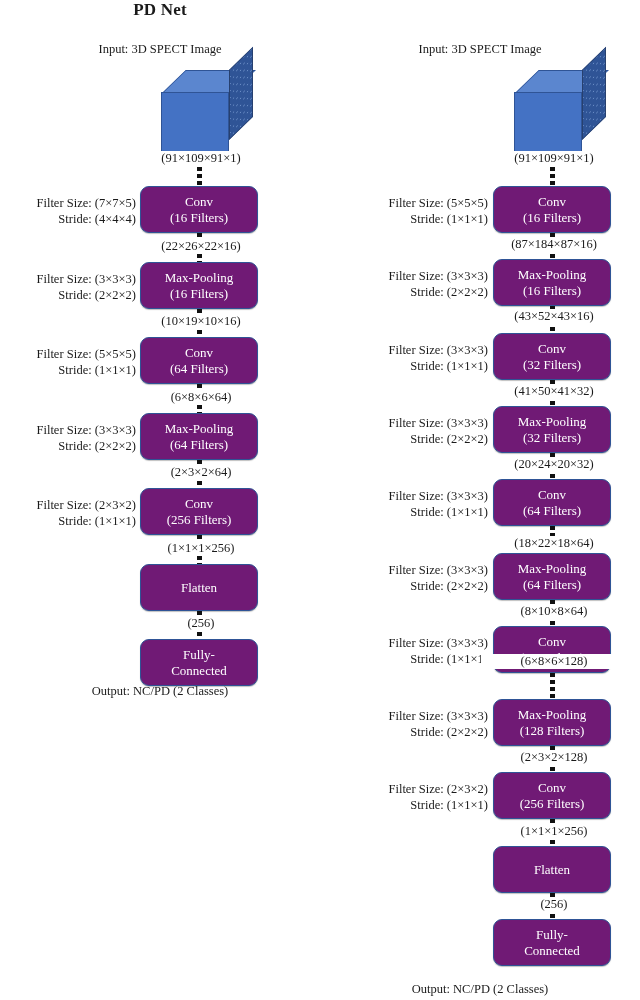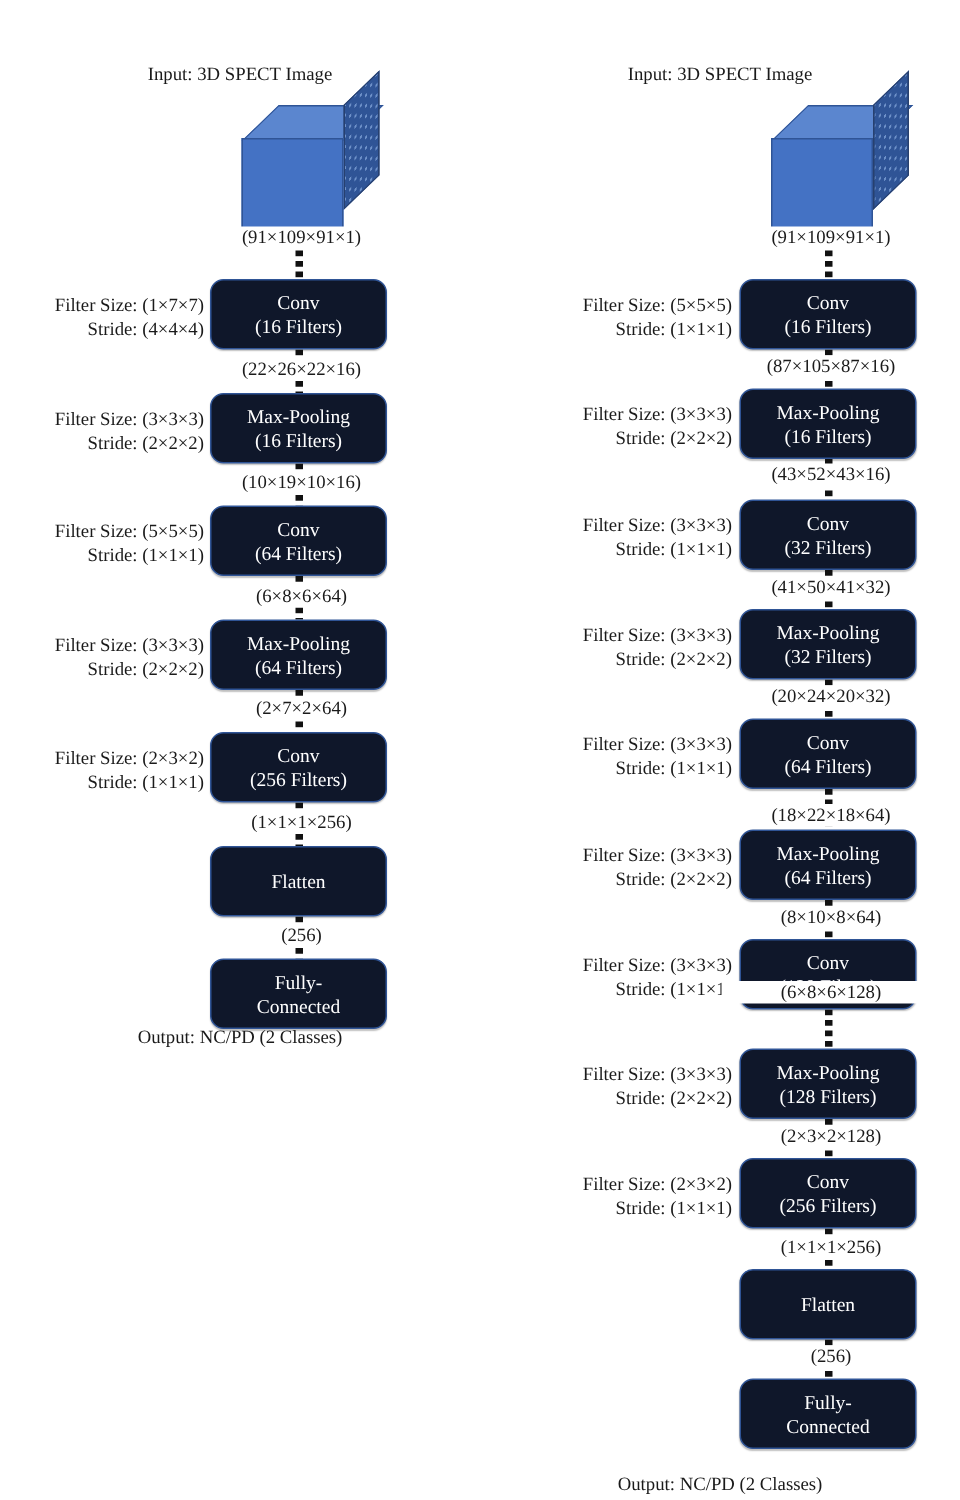--- a/index.html
+++ b/index.html
@@ -87,21 +87,21 @@
       radial-gradient(#6e91c9 0.8px, transparent 0.9px);
     background-size: 7px 7px, 7px 7px;
     background-position: 0 0, 3.5px 3.5px;
     background-color: #2f5496;
   }
 
   
   .layer-box {
     position: absolute;
     box-sizing: border-box;
-    background: #0f172a;
+    background: #701a75;
     border: 1.3px solid #2f5496;
     border-radius: 9px;
     color: #ffffff;
     display: flex;
     flex-direction: column;
     align-items: center;
     justify-content: center;
     font-size: 13px;
     line-height: 1.18;
     text-align: center;
@@ -138,34 +138,35 @@
     font-size: 12.5px;
     white-space: nowrap;
     background: #ffffff;
     padding: 0 2px;
   }
 </style>
 </head>
 <body>
 
 <div class="column" id="col-left">
+    <div class="net-title" style="top: 0px;">PD Net</div>
     <div class="io-caption" style="top: 42px;">Input: 3D SPECT Image</div>
     <div class="cube" style="left: 161px; top: 70px;">
       <div class="face top"></div>
       <div class="face side"></div>
       <div class="face front"></div>
     </div>
     <div class="connector" style="left: 196.5px; top: 160px; height: 26px;"></div>
     <div class="shape-label" style="left: 140px; width: 118px; top: 151px;">(91×109×91×1)</div>
     <div class="layer-box" style="left: 140px; top: 186px; width: 118px; height: 47px;">
       <span class="l1">Conv</span>
       <span class="l2">(16 Filters)</span>
     </div>
     <div class="params" style="right: 184px; top: 195px;">
-      <span>Filter Size: (1×7×7)</span>
+      <span>Filter Size: (7×7×5)</span>
       <span>Stride: (4×4×4)</span>
     </div>
     <div class="connector" style="left: 196.5px; top: 233px; height: 29px;"></div>
     <div class="shape-label" style="left: 128px; width: 142px; top: 238.5px;">(22×26×22×16)</div>
     <div class="layer-box" style="left: 140px; top: 262px; width: 118px; height: 47px;">
       <span class="l1">Max-Pooling</span>
       <span class="l2">(16 Filters)</span>
     </div>
     <div class="params" style="right: 184px; top: 271px;">
       <span>Filter Size: (3×3×3)</span>
@@ -185,21 +186,21 @@
     <div class="shape-label" style="left: 128px; width: 142px; top: 389.5px;">(6×8×6×64)</div>
     <div class="layer-box" style="left: 140px; top: 413px; width: 118px; height: 47px;">
       <span class="l1">Max-Pooling</span>
       <span class="l2">(64 Filters)</span>
     </div>
     <div class="params" style="right: 184px; top: 422px;">
       <span>Filter Size: (3×3×3)</span>
       <span>Stride: (2×2×2)</span>
     </div>
     <div class="connector" style="left: 196.5px; top: 460px; height: 28px;"></div>
-    <div class="shape-label" style="left: 128px; width: 142px; top: 465px;">(2×7×2×64)</div>
+    <div class="shape-label" style="left: 128px; width: 142px; top: 465px;">(2×3×2×64)</div>
     <div class="layer-box" style="left: 140px; top: 488px; width: 118px; height: 47px;">
       <span class="l1">Conv</span>
       <span class="l2">(256 Filters)</span>
     </div>
     <div class="params" style="right: 184px; top: 497px;">
       <span>Filter Size: (2×3×2)</span>
       <span>Stride: (1×1×1)</span>
     </div>
     <div class="connector" style="left: 196.5px; top: 535px; height: 29px;"></div>
     <div class="shape-label" style="left: 128px; width: 142px; top: 540.5px;">(1×1×1×256)</div>
@@ -225,21 +226,21 @@
     <div class="shape-label" style="left: 173px; width: 118px; top: 151px;">(91×109×91×1)</div>
     <div class="layer-box" style="left: 173px; top: 186px; width: 118px; height: 47px;">
       <span class="l1">Conv</span>
       <span class="l2">(16 Filters)</span>
     </div>
     <div class="params" style="right: 152px; top: 195px;">
       <span>Filter Size: (5×5×5)</span>
       <span>Stride: (1×1×1)</span>
     </div>
     <div class="connector" style="left: 229.5px; top: 233px; height: 26px;"></div>
-    <div class="shape-label" style="left: 161px; width: 142px; top: 237px;">(87×105×87×16)</div>
+    <div class="shape-label" style="left: 161px; width: 142px; top: 237px;">(87×184×87×16)</div>
     <div class="layer-box" style="left: 173px; top: 259px; width: 118px; height: 47px;">
       <span class="l1">Max-Pooling</span>
       <span class="l2">(16 Filters)</span>
     </div>
     <div class="params" style="right: 152px; top: 268px;">
       <span>Filter Size: (3×3×3)</span>
       <span>Stride: (2×2×2)</span>
     </div>
     <div class="connector" style="left: 229.5px; top: 306px; height: 27px;"></div>
     <div class="shape-label" style="left: 161px; width: 142px; top: 309px;">(43×52×43×16)</div>

